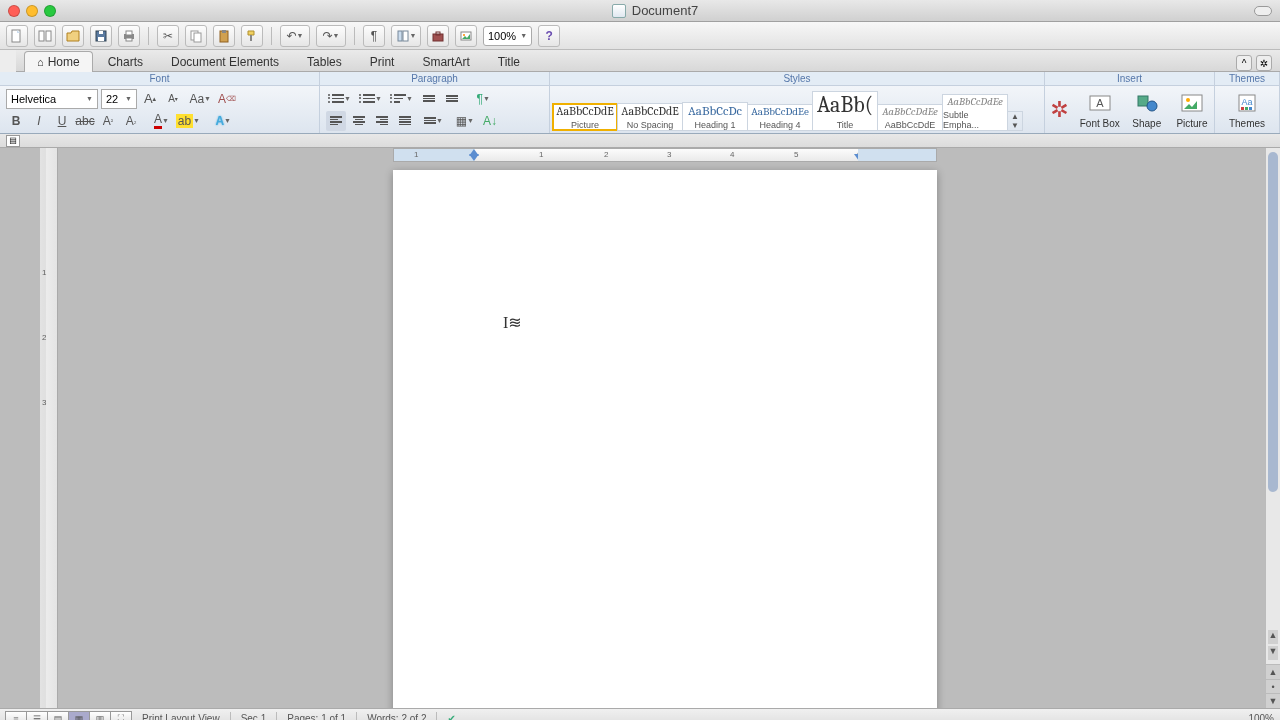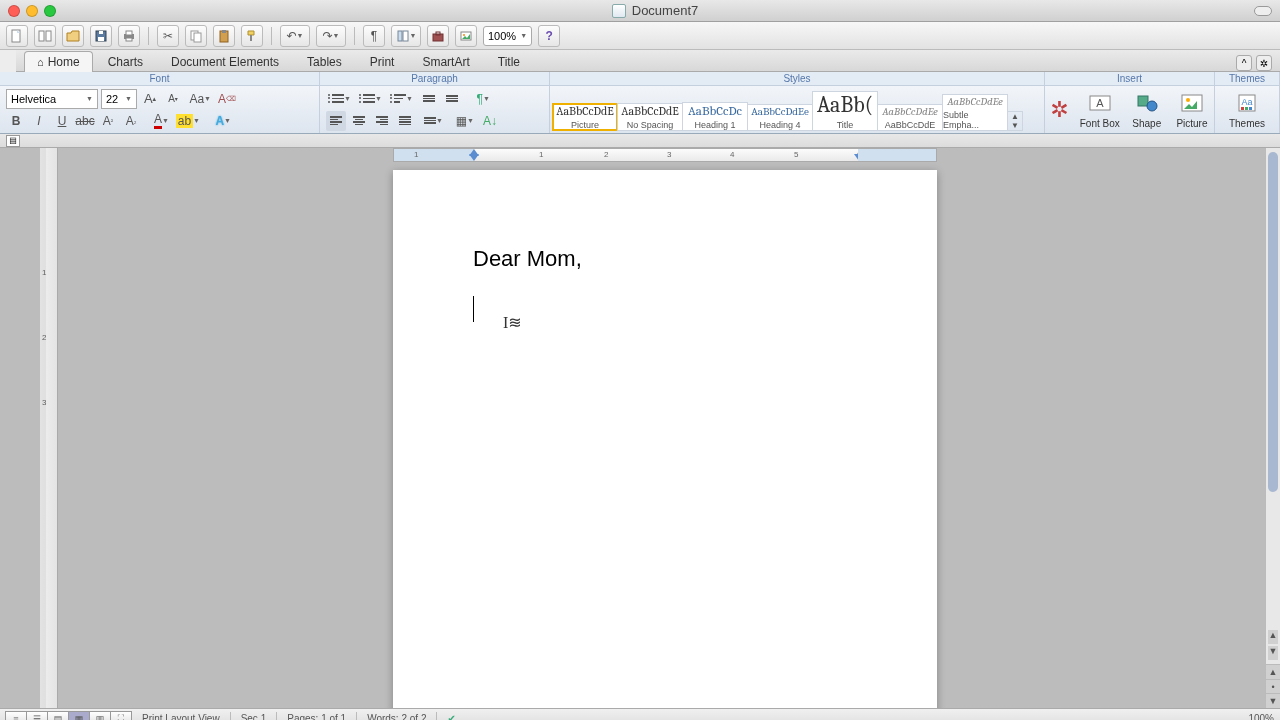--- a/index.html
+++ b/index.html
@@ -472,24 +472,20 @@
         <span class="hl" style="left:336px">4</span>
         <span class="hl" style="left:400px">5</span>
         <span class="hl" style="left:463px">6</span>
         <span class="hl" style="left:520px">7</span>
         <span class="hmarker top" style="left:75px"></span>
         <span class="hmarker bot" style="left:75px"></span>
         <span class="hmarker bot" style="left:460px"></span>
       </div>
     </div>
     <div class="page">
-      <div class="page-content">
-        <div>Dear Mom,</div>
-        <div class="cursor-line"><span class="text-cursor"></span></div>
-      </div>
       <span class="ibeam">I≋</span>
     </div>
   </div>
   <div class="vscroll">
     <div class="thumb"></div>
     <div class="arr up">▲</div>
     <div class="arr dn">▼</div>
     <div class="page-nav">
       <span>▲</span>
       <span>•</span>

